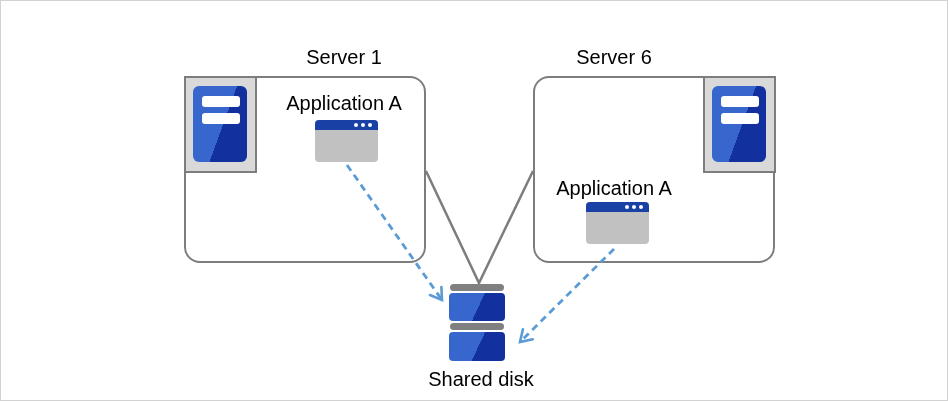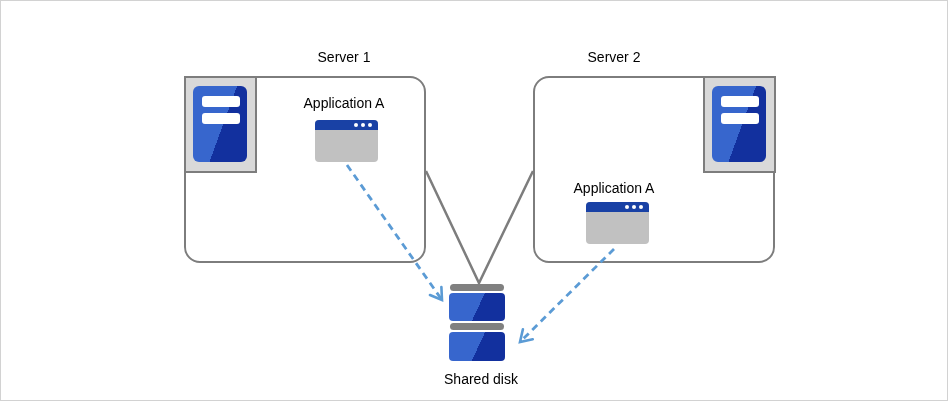--- a/index.html
+++ b/index.html
@@ -14,21 +14,21 @@
     height: 401px;
     background: #ffffff;
     border: 1px solid #d2d2d2;
     box-sizing: border-box;
     overflow: hidden;
   }
 
   
   .diagram-label {
     position: absolute;
-    font-size: 14px;
+    font-size: 20px;
     color: #000000;
     text-align: center;
     white-space: nowrap;
     line-height: 20px;
   }
 
   
   .server-box {
     position: absolute;
     width: 242px;
@@ -149,21 +149,21 @@
   <div class="app-icon i1">
     <div class="app-titlebar">
       <div class="app-dots">
         <span></span>
           <span></span>
           <span></span>
       </div>
     </div>
   </div>
 
-  <div class="diagram-label" style="left:553px; top:46px; width:120px;">Server 2</div>
+  <div class="diagram-label" style="left:553px; top:46px; width:120px;">Server 6</div>
 
   <div class="server-box s2"></div>
 
   <div class="tower-frame s2">
     <div class="tower-body">
       <div class="tower-bar b1"></div>
       <div class="tower-bar b2"></div>
     </div>
   </div>
 

